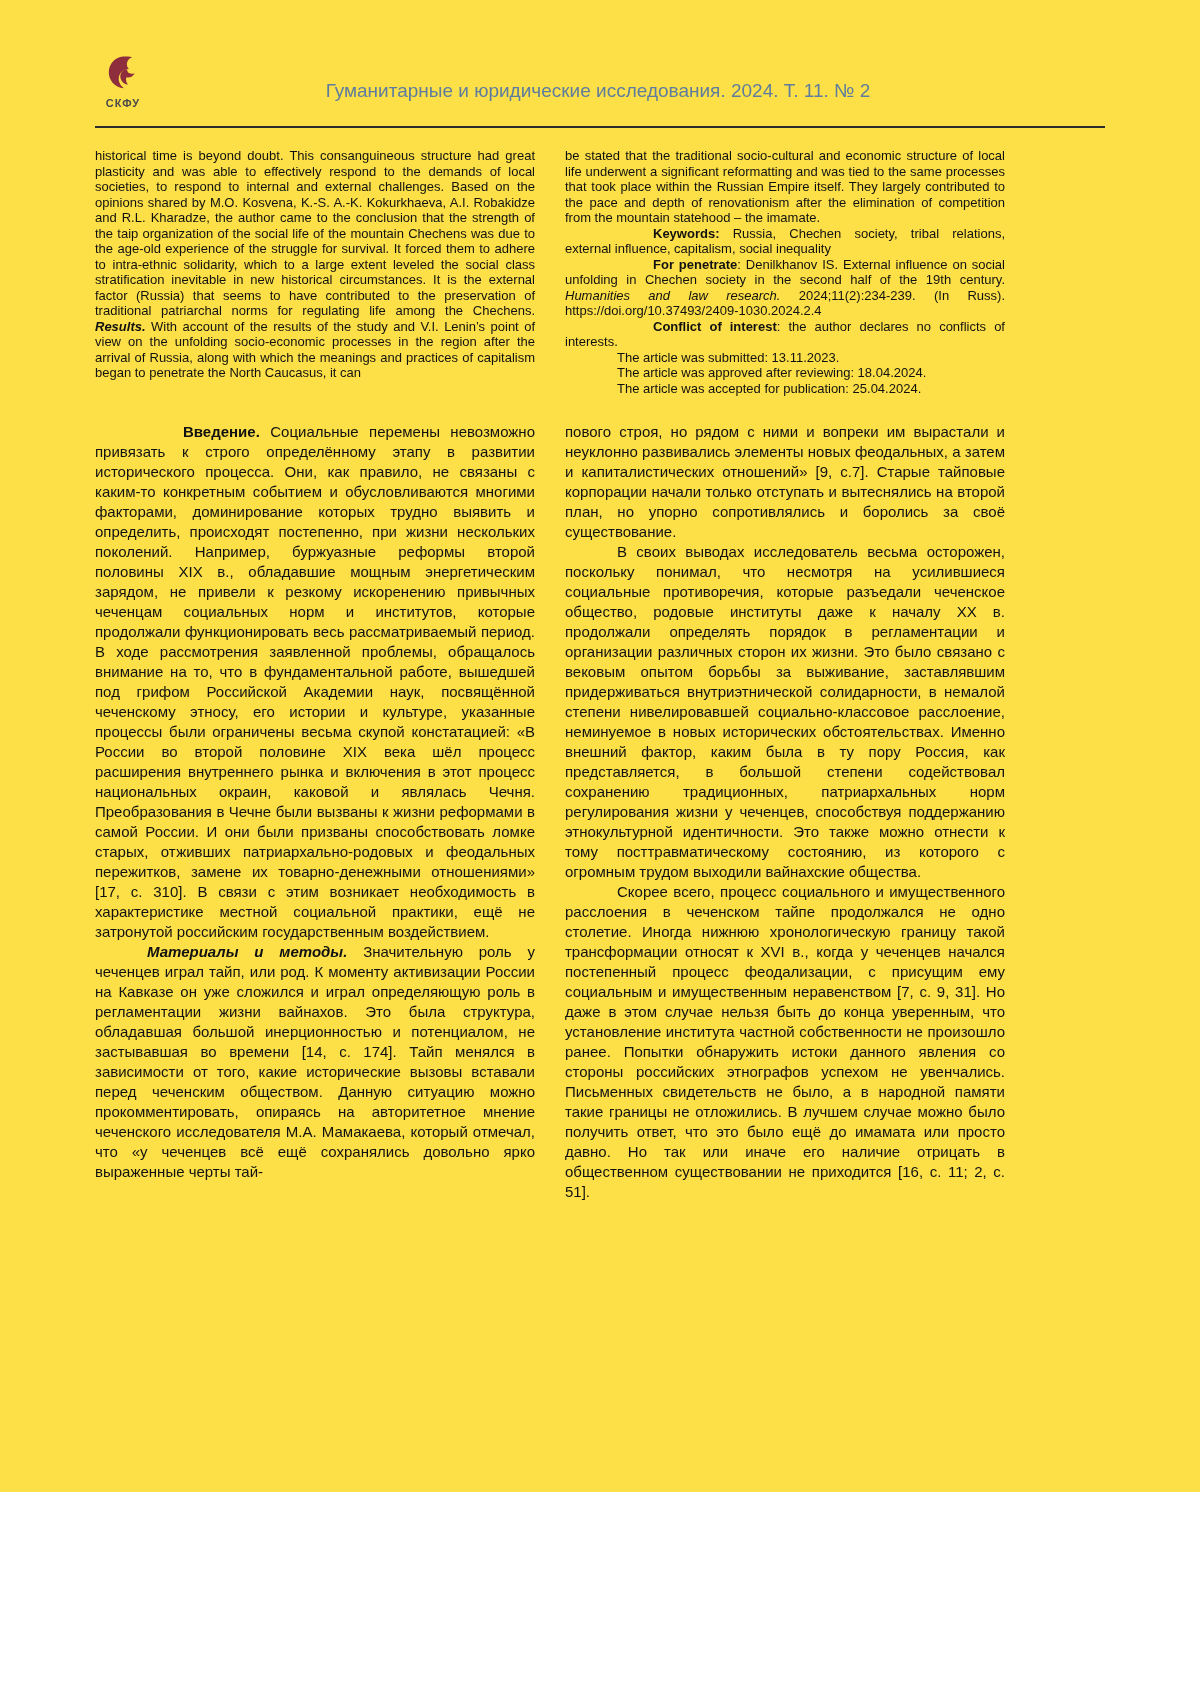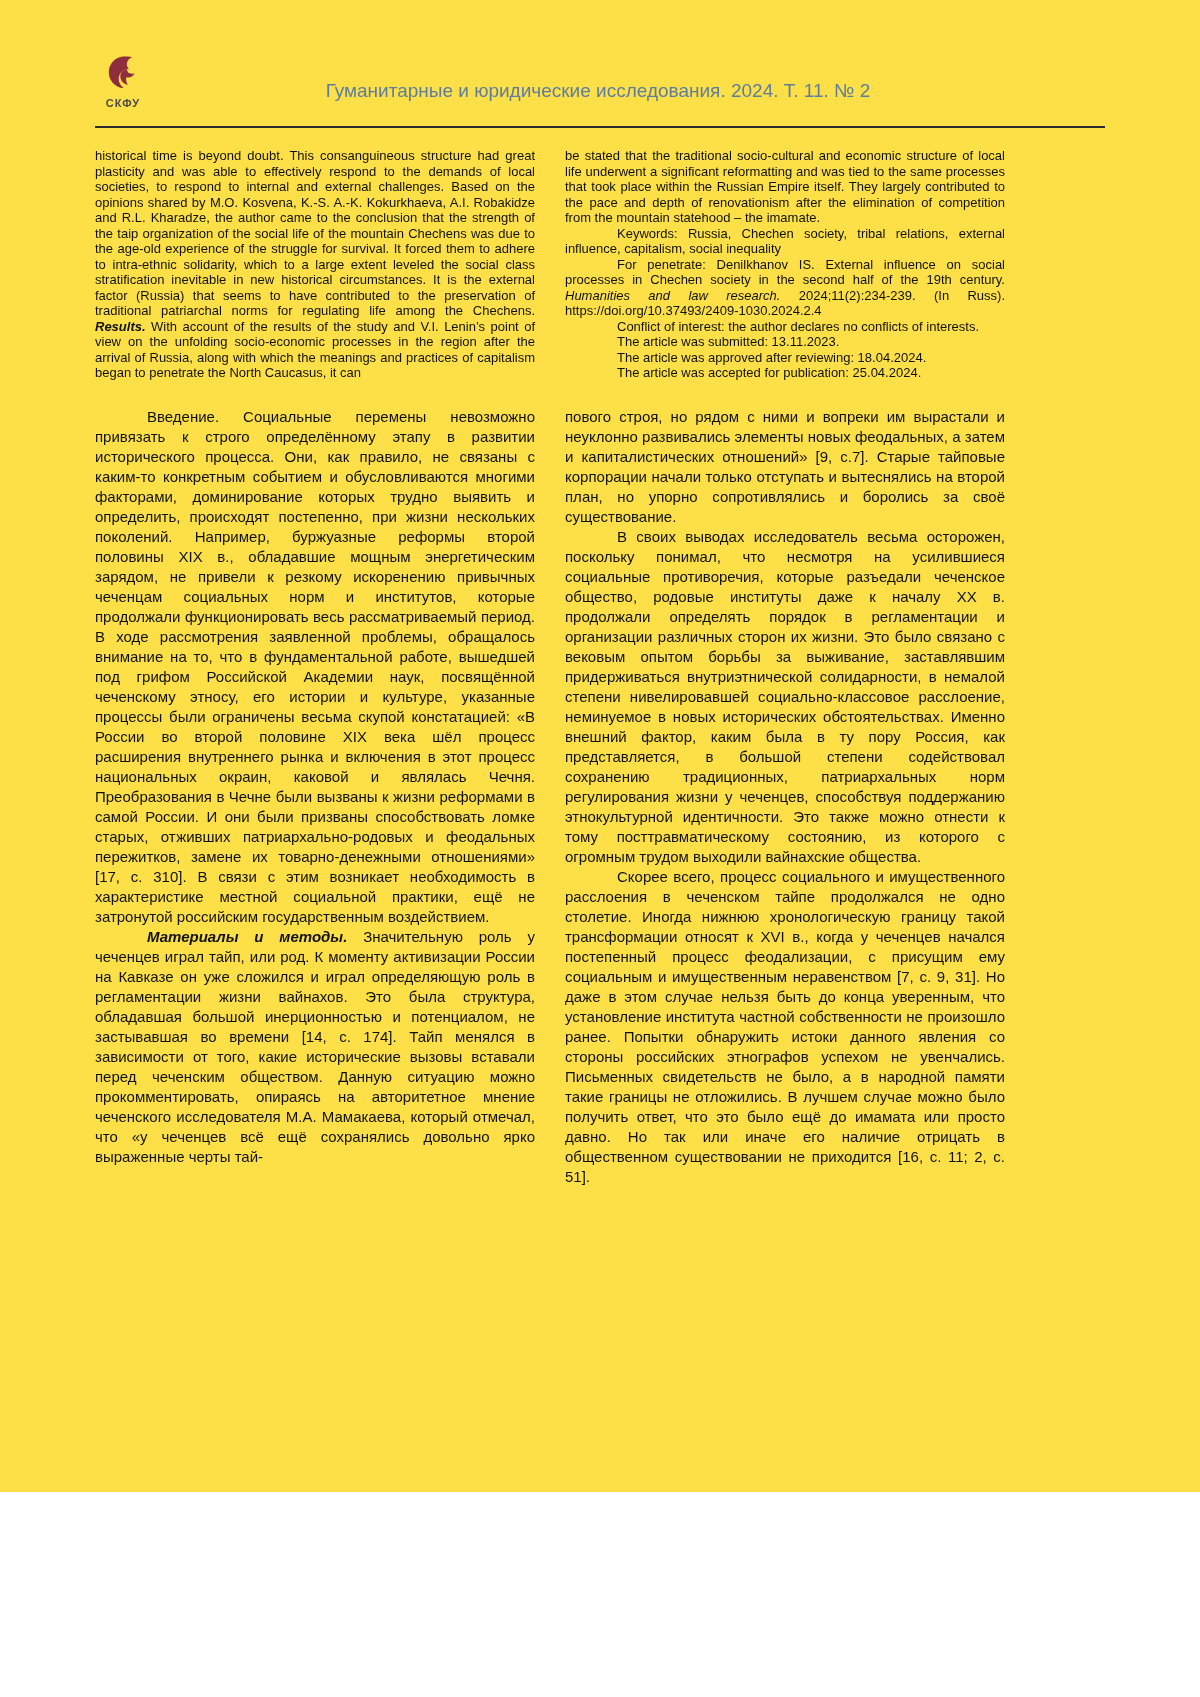--- a/index.html
+++ b/index.html
@@ -37,21 +37,21 @@
     column-gap: 30px;
     row-gap: 26px;
   }
   .cell { min-width: 0; }
 
   p.en { font-size: 13px; line-height: 15.5px; text-align: justify; }
   p.ru { font-size: 15px;   line-height: 20px; text-align: justify; }
   .indent { text-indent: 52px; }
   .date-line { text-align: left; text-indent: 52px; }
   .bi { font-weight: bold; font-style: italic; }
-  .b  { font-weight: normal; }
+  .b  { font-weight: bold; margin-left: 36px; }
   .i  { font-style: italic; }
 
   
   .footer-rule {
     position: absolute; top: 1583px; left: 95px; width: 1010px;
     border-top: 2px solid #7e9cc2;
   }
   .page-number {
     position: absolute; top: 1591px; left: 1057px; width: 48px; height: 27px;
     background: #7a93b5; color: #ffffff;
@@ -79,21 +79,21 @@
 
   <div class="columns">
 
     <section class="cell">
       <p class="en"><span>historical time is beyond doubt. This consanguineous structure had great plasticity and was able to effectively respond to the demands of local societies, to respond to internal and external challenges. Based on the opinions shared by M.O. Kosvena, K.-S. A.-K. Kokurkhaeva, A.I. Robakidze and R.L. Kharadze, the author came to the conclusion that the strength of the taip organization of the social life of the mountain Chechens was due to the age-old experience of the struggle for survival. It forced them to adhere to intra-ethnic solidarity, which to a large extent leveled the social class stratification inevitable in new historical circumstances. It is the external factor (Russia) that seems to have contributed to the preservation of traditional patriarchal norms for regulating life among the Chechens. </span><span class="bi">Results.</span><span> With account of the results of the study and V.I. Lenin’s point of view on the unfolding socio-economic processes in the region after the arrival of Russia, along with which the meanings and practices of capitalism began to penetrate the North Caucasus, it can</span></p>
     </section>
 
     <section class="cell">
       <p class="en">be stated that the traditional socio-cultural and economic structure of local life underwent a significant reformatting and was tied to the same processes that took place within the Russian Empire itself. They largely contributed to the pace and depth of renovationism after the elimination of competition from the mountain statehood – the imamate.</p>
       <p class="en indent"><span class="b">Keywords:</span><span> Russia, Chechen society, tribal relations, external influence, capitalism, social inequality</span></p>
-      <p class="en indent"><span class="b">For penetrate</span><span>: Denilkhanov IS. External influence on social processes in Chechen society in the second half of the 19th century. </span><span class="i">Humanities and law research.</span><span> 2024;11(2):234-239. (In Russ). </span><span>https://doi.org/10.37493/2409-1030.2024.2.4</span></p>
+      <p class="en indent"><span class="b">For penetrate</span><span>: Denilkhanov IS. External influence on social unfolding in Chechen society in the second half of the 19th century. </span><span class="i">Humanities and law research.</span><span> 2024;11(2):234-239. (In Russ). </span><span>https://doi.org/10.37493/2409-1030.2024.2.4</span></p>
       <p class="en indent"><span class="b">Conflict of interest</span><span>: the author declares no conflicts of interests.</span></p>
       <p class="en date-line">The article was submitted: 13.11.2023.</p>
       <p class="en date-line">The article was approved after reviewing: 18.04.2024.</p>
       <p class="en date-line">The article was accepted for publication: 25.04.2024.</p>
     </section>
 
     <section class="cell">
       <p class="ru indent"><span class="b">Введение.</span><span> Социальные перемены невозможно привязать к строго определённому этапу в развитии исторического процесса. Они, как правило, не связаны с каким-то конкретным событием и обусловливаются многими факторами, доминирование которых трудно выявить и определить, происходят постепенно, при жизни нескольких поколений. Например, буржуазные реформы второй половины XIX в., обладавшие мощным энергетическим зарядом, не привели к резкому искоренению привычных чеченцам социальных норм и институтов, которые продолжали функционировать весь рассматриваемый период. В ходе рассмотрения заявленной проблемы, обращалось внимание на то, что в фундаментальной работе, вышедшей под грифом Российской Академии наук, посвящённой чеченскому этносу, его истории и культуре, указанные процессы были ограничены весьма скупой констатацией: «В России во второй половине XIX века шёл процесс расширения внутреннего рынка и включения в этот процесс национальных окраин, каковой и являлась Чечня. Преобразования в Чечне были вызваны к жизни реформами в самой России. И они были призваны способствовать ломке старых, отживших патриархально-родовых и феодальных пережитков, замене их товарно-денежными отношениями» [17, с. 310]. В связи с этим возникает необходимость в характеристике местной социальной практики, ещё не затронутой российским государственным воздействием.</span></p>
       <p class="ru indent"><span class="bi">Материалы и методы.</span><span> Значительную роль у чеченцев играл тайп, или род. К моменту активизации России на Кавказе он уже сложился и играл определяющую роль в регламентации жизни вайнахов. Это была структура, обладавшая большой инерционностью и потенциалом, не застывавшая во времени [14, с. 174]. Тайп менялся в зависимости от того, какие исторические вызовы вставали перед чеченским обществом. Данную ситуацию можно прокомментировать, опираясь на авторитетное мнение чеченского исследователя М.А. Мамакаева, который отмечал, что «у чеченцев всё ещё сохранялись довольно ярко выраженные черты тай-</span></p>
     </section>

